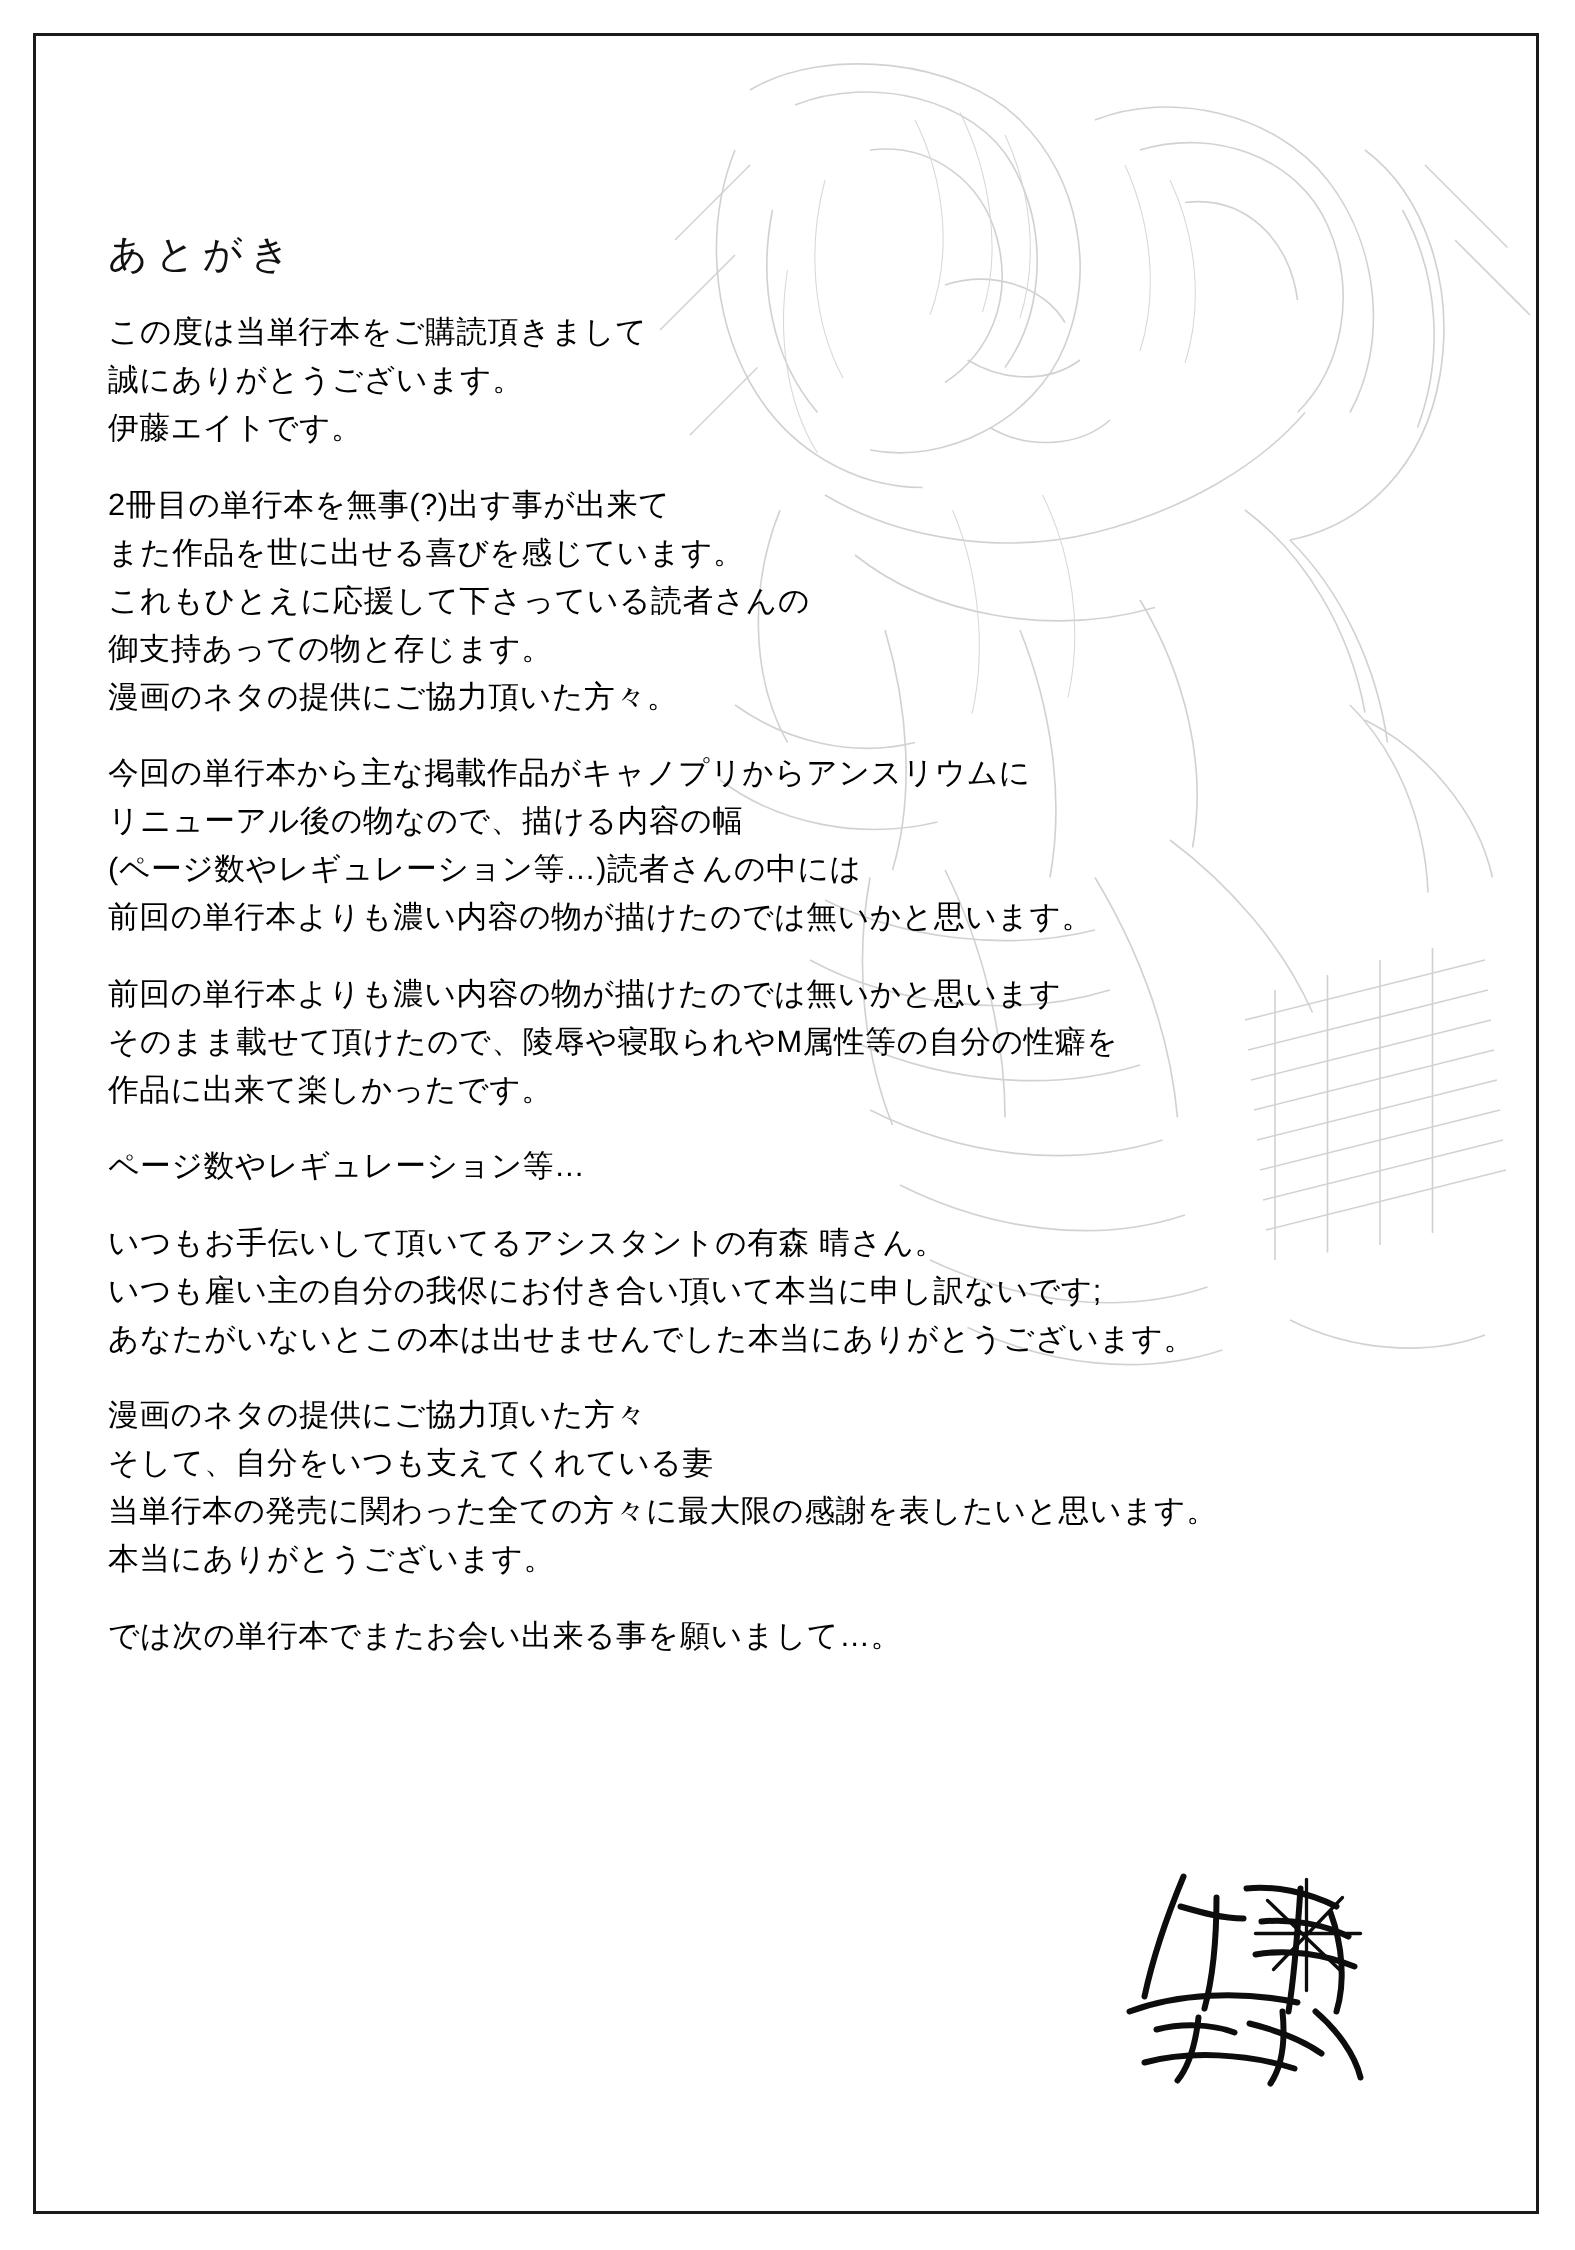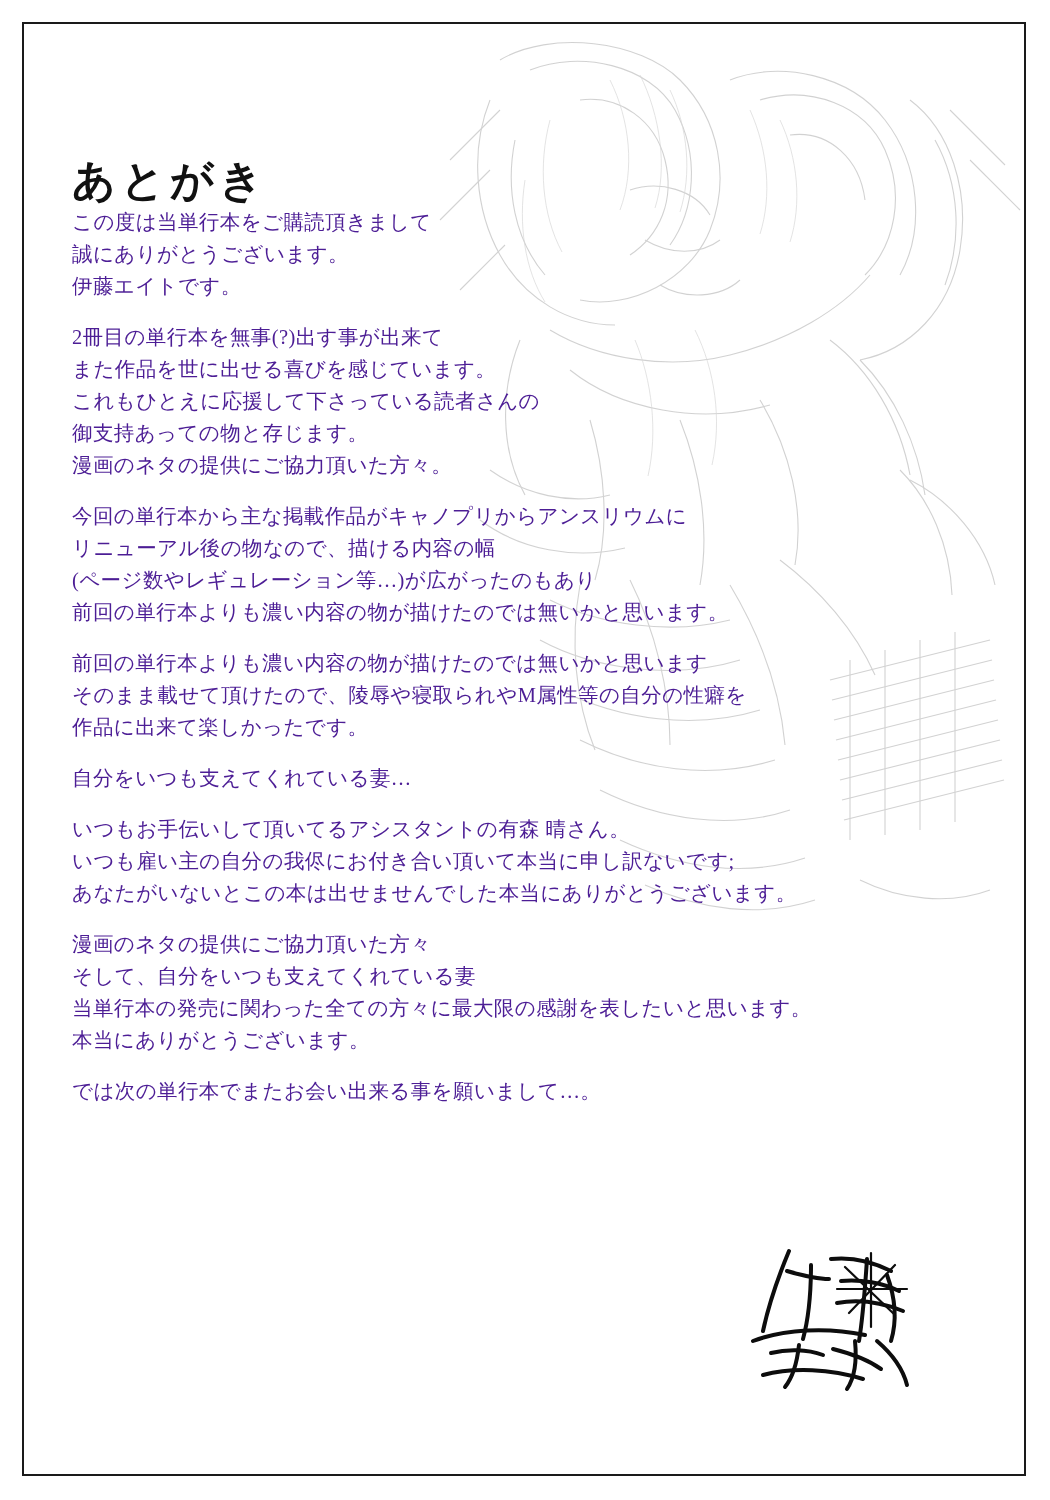--- a/index.html
+++ b/index.html
@@ -35,37 +35,37 @@
     height: 900px;
     opacity: 0.30;
     overflow: hidden;
   }
   #artwork svg { display: block; }
 
   #afterword-title {
     position: absolute;
     left: 72px;
     top: 152px;
-    font-size: 43px;
+    font-size: 26px;
     letter-spacing: 5px;
     color: #111;
-    font-weight: 700;
+    font-weight: 400;
     font-family: "DejaVu Sans", sans-serif;
   }
 
   #body-text {
     position: absolute;
     left: 72px;
     top: 206px;
     width: 890px;
-    color: #4c1d95;
+    color: #000000;
     font-size: 20.5px;
     line-height: 32px;
     letter-spacing: 0.4px;
-    font-family: Liberation Serif, serif;
+    font-family: Liberation Sans, sans-serif;
   }
   .para {
     margin: 0 0 19px 0;
     white-space: pre-wrap;
   }
   .para:last-child { margin-bottom: 16px; }
 
   #signature {
     position: absolute;
     left: 745px;
@@ -167,26 +167,26 @@
     <p class="para">この度は当単行本をご購読頂きまして
 誠にありがとうございます。
 伊藤エイトです。</p>
     <p class="para">2冊目の単行本を無事(?)出す事が出来て
 また作品を世に出せる喜びを感じています。
 これもひとえに応援して下さっている読者さんの
 御支持あっての物と存じます。
 漫画のネタの提供にご協力頂いた方々。</p>
     <p class="para">今回の単行本から主な掲載作品がキャノプリからアンスリウムに
 リニューアル後の物なので、描ける内容の幅
-(ページ数やレギュレーション等…)が広がったのもあり
+(ページ数やレギュレーション等…)読者さんの中には
 前回の単行本よりも濃い内容の物が描けたのでは無いかと思います。</p>
     <p class="para">前回の単行本よりも濃い内容の物が描けたのでは無いかと思います
 そのまま載せて頂けたので、陵辱や寝取られやM属性等の自分の性癖を
 作品に出来て楽しかったです。</p>
-    <p class="para">自分をいつも支えてくれている妻…</p>
+    <p class="para">ページ数やレギュレーション等…</p>
     <p class="para">いつもお手伝いして頂いてるアシスタントの有森 晴さん。
 いつも雇い主の自分の我侭にお付き合い頂いて本当に申し訳ないです;
 あなたがいないとこの本は出せませんでした本当にありがとうございます。</p>
     <p class="para">漫画のネタの提供にご協力頂いた方々
 そして、自分をいつも支えてくれている妻
 当単行本の発売に関わった全ての方々に最大限の感謝を表したいと思います。
 本当にありがとうございます。</p>
     <p class="para">では次の単行本でまたお会い出来る事を願いまして…。</p>
   </div>
 

